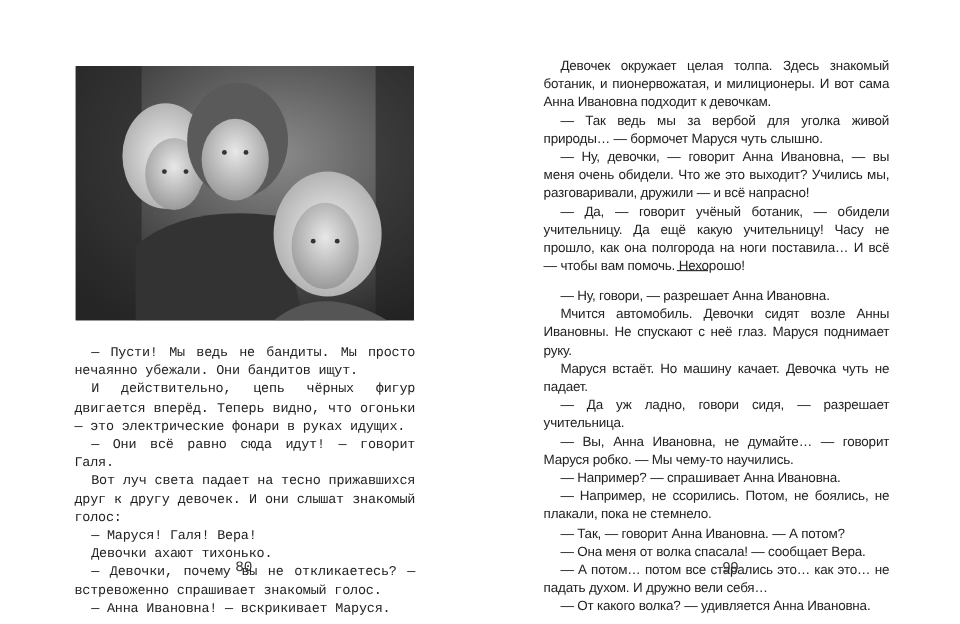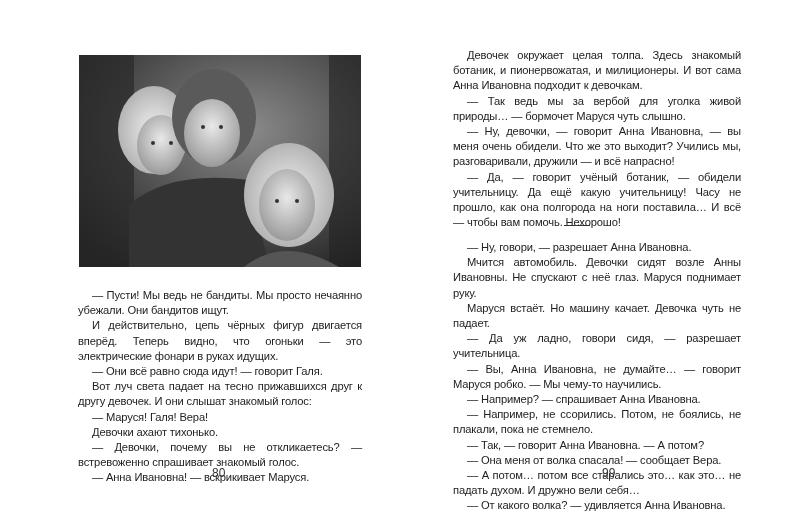--- a/index.html
+++ b/index.html
@@ -1,21 +1,21 @@
 <!DOCTYPE html>
 <html><head>
 <meta charset="utf-8">
 <style>
   html, body { margin: 0; padding: 0; }
   body {
     width: 800px; height: 520px; background: #ffffff; position: relative; overflow: hidden;
     font-family: "Liberation Sans", "DejaVu Sans", sans-serif; color: #1f1f1f;
   }
   .page { position: absolute; top: 0; height: 520px; }
-  .page-left { left: 16px; width: 400px; }
+  .page-left { left: 0; width: 400px; font-family: Liberation Mono, monospace; }
   .page-right { left: 400px; width: 400px; }
   .photo {
     position: absolute; left: 63px; top: 55px; width: 282px; height: 212px;
     overflow: hidden; background: #3a3a3a;
   }
   .photo svg { display: block; width: 100%; height: 100%; }
   .text {
     position: absolute; font-size: 11.2px; line-height: 15.2px;
     text-align: justify; letter-spacing: -0.15px; color: #222;
   }

